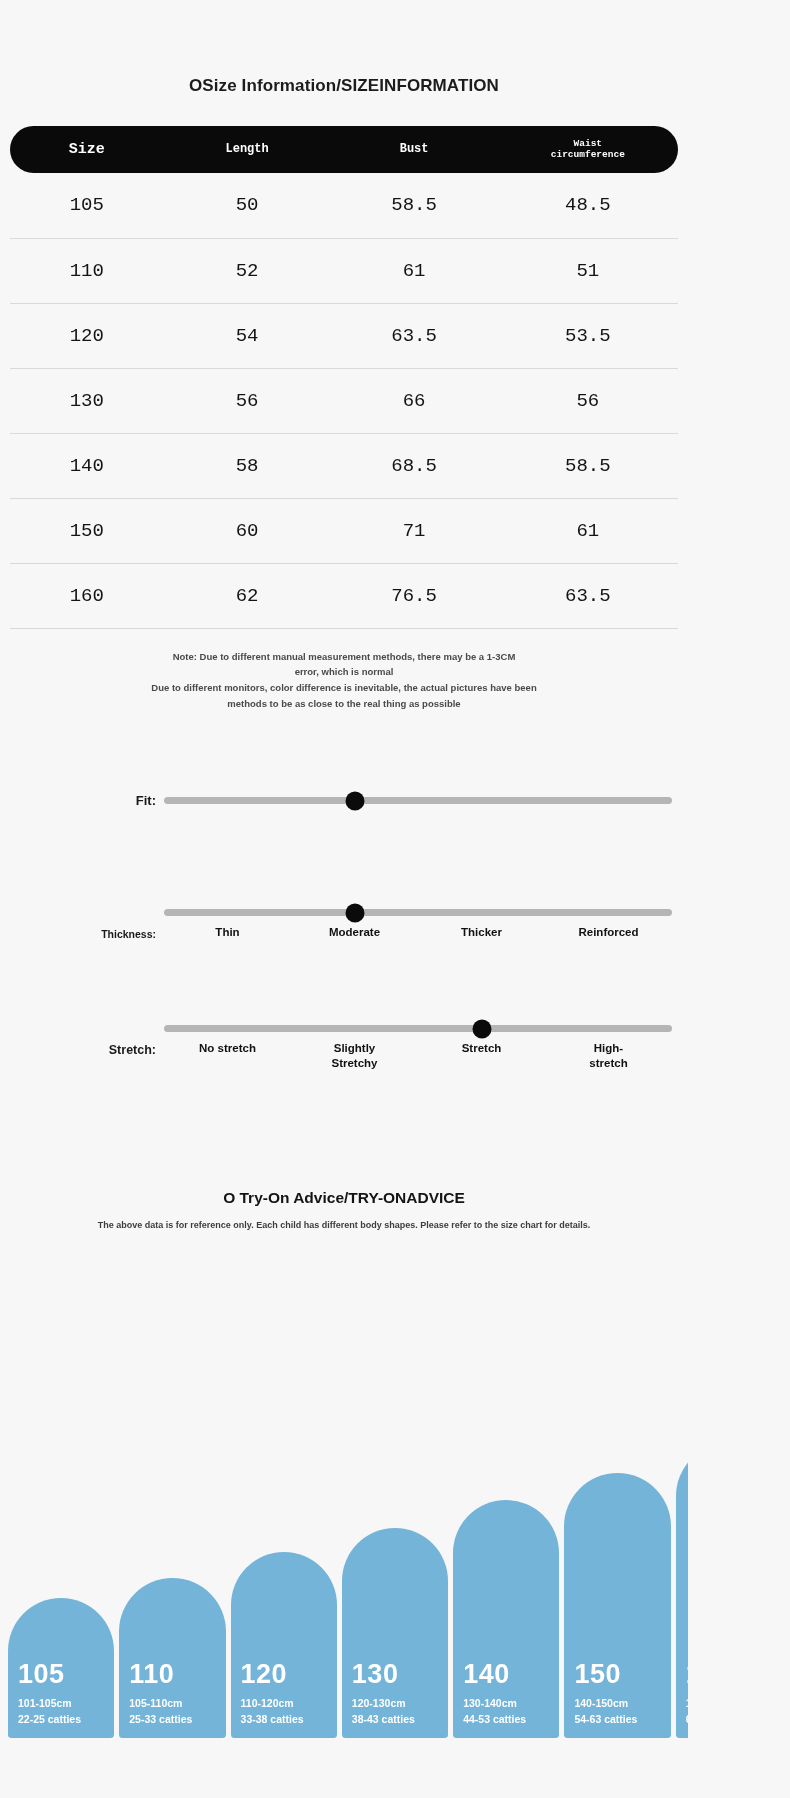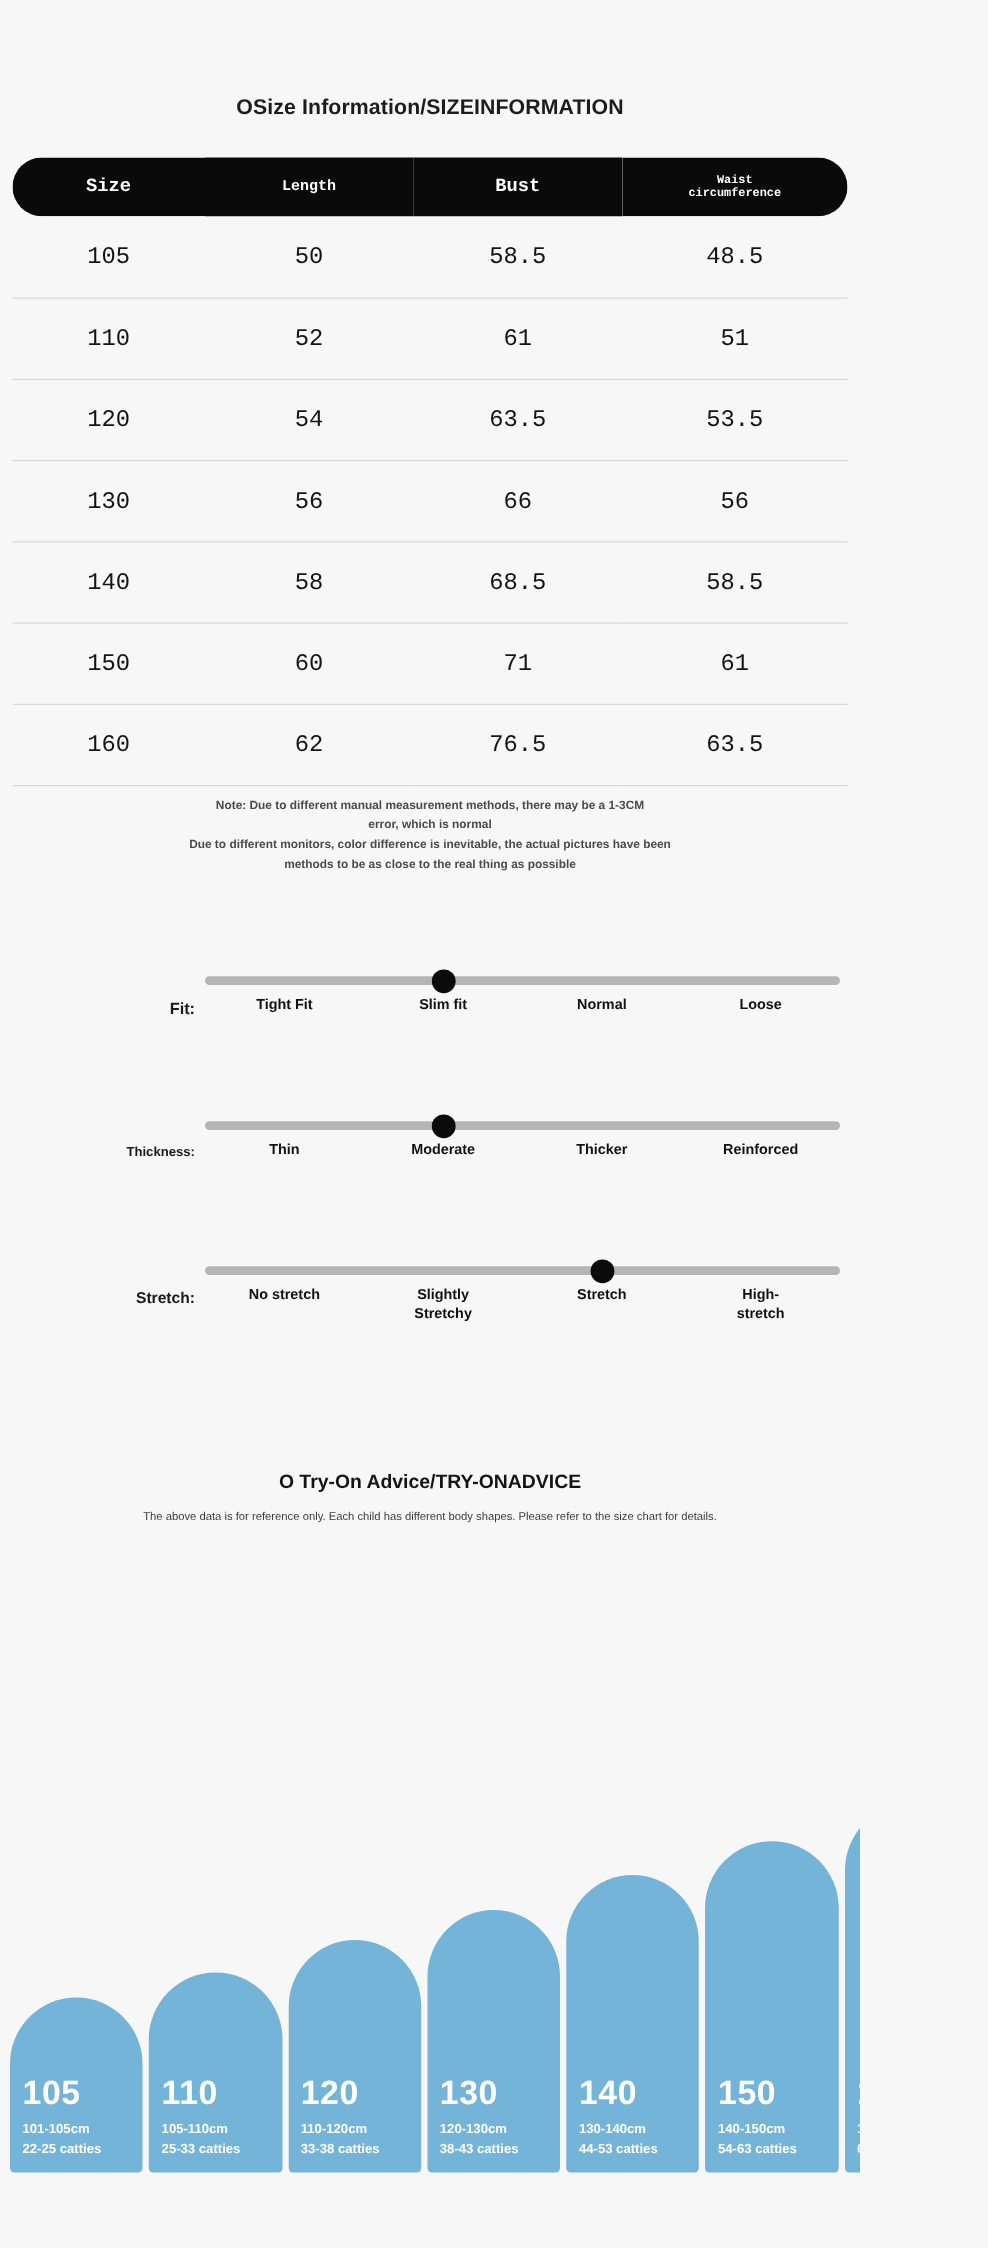--- a/index.html
+++ b/index.html
@@ -46,40 +46,40 @@
   .size-table thead th:first-child {
     border-top-left-radius: 24px;
     border-bottom-left-radius: 24px;
     font-size: 15px;
   }
   .size-table thead th:last-child {
     border-top-right-radius: 24px;
     border-bottom-right-radius: 24px;
     font-size: 9.5px;
   }
-  .size-table thead th.bust-h { font-size: 15px; }
+  .size-table thead th.bust-h { font-size: 12px; }
   .size-table thead th.len-h { font-size: 12px; }
   .size-table tbody td {
     text-align: center;
     font-size: 19px;
     color: #141414;
     height: 65px;
     vertical-align: middle;
     border-bottom: 1px solid #d9d9d9;
     font-weight: 400;
   }
   .size-table tbody tr:last-child td { border-bottom: 1px solid #d9d9d9; }
   .col-size { width: 23%; }
   .col-len  { width: 25%; }
   .col-bust { width: 25%; }
   .col-waist{ width: 27%; }
 
   
   .note {
-    margin: 8px auto 0 auto;
+    margin: 20px auto 0 auto;
     width: 600px;
     text-align: center;
     font-size: 9.5px;
     font-weight: 700;
     color: #4a4a4a;
     line-height: 1.65;
   }
 
   
   .sliders { margin-top: 82px; padding: 0 16px; }
@@ -128,21 +128,21 @@
     white-space: pre-line;
   }
 
   
   .tryon { margin-top: 48px; text-align: center; }
   .tryon-title { font-size: 15.5px; font-weight: 700; color: #141414; }
   .tryon-sub {
     margin: 12px auto 0 auto;
     width: 500px;
     font-size: 9px;
-    font-weight: 400;
+    font-weight: 700;
     color: #3d3d3d;
     line-height: 1.55;
   }
 
   
   .arches {
     position: absolute;
     left: 0;
     bottom: 0;
     width: 790px;
@@ -254,26 +254,20 @@
   </div>
 
   <div class="sliders" id="sliders">
       <div class="slider-row">
         <div class="slider-flex">
           <div class="slider-label sl-fit">Fit:</div>
           <div class="track-area">
             <div class="track">
               <div class="knob" style="left: 37.5%;"></div>
             </div>
-            <div class="ticks">
-              <div class="tick" style="left: 12.5%;">Tight Fit</div>
-              <div class="tick" style="left: 37.5%;">Slim fit</div>
-              <div class="tick" style="left: 62.5%;">Normal</div>
-              <div class="tick" style="left: 87.5%;">Loose</div>
-            </div>
           </div>
         </div>
       </div>
       <div class="slider-row">
         <div class="slider-flex">
           <div class="slider-label sl-thick">Thickness:</div>
           <div class="track-area">
             <div class="track">
               <div class="knob" style="left: 37.5%;"></div>
             </div>

